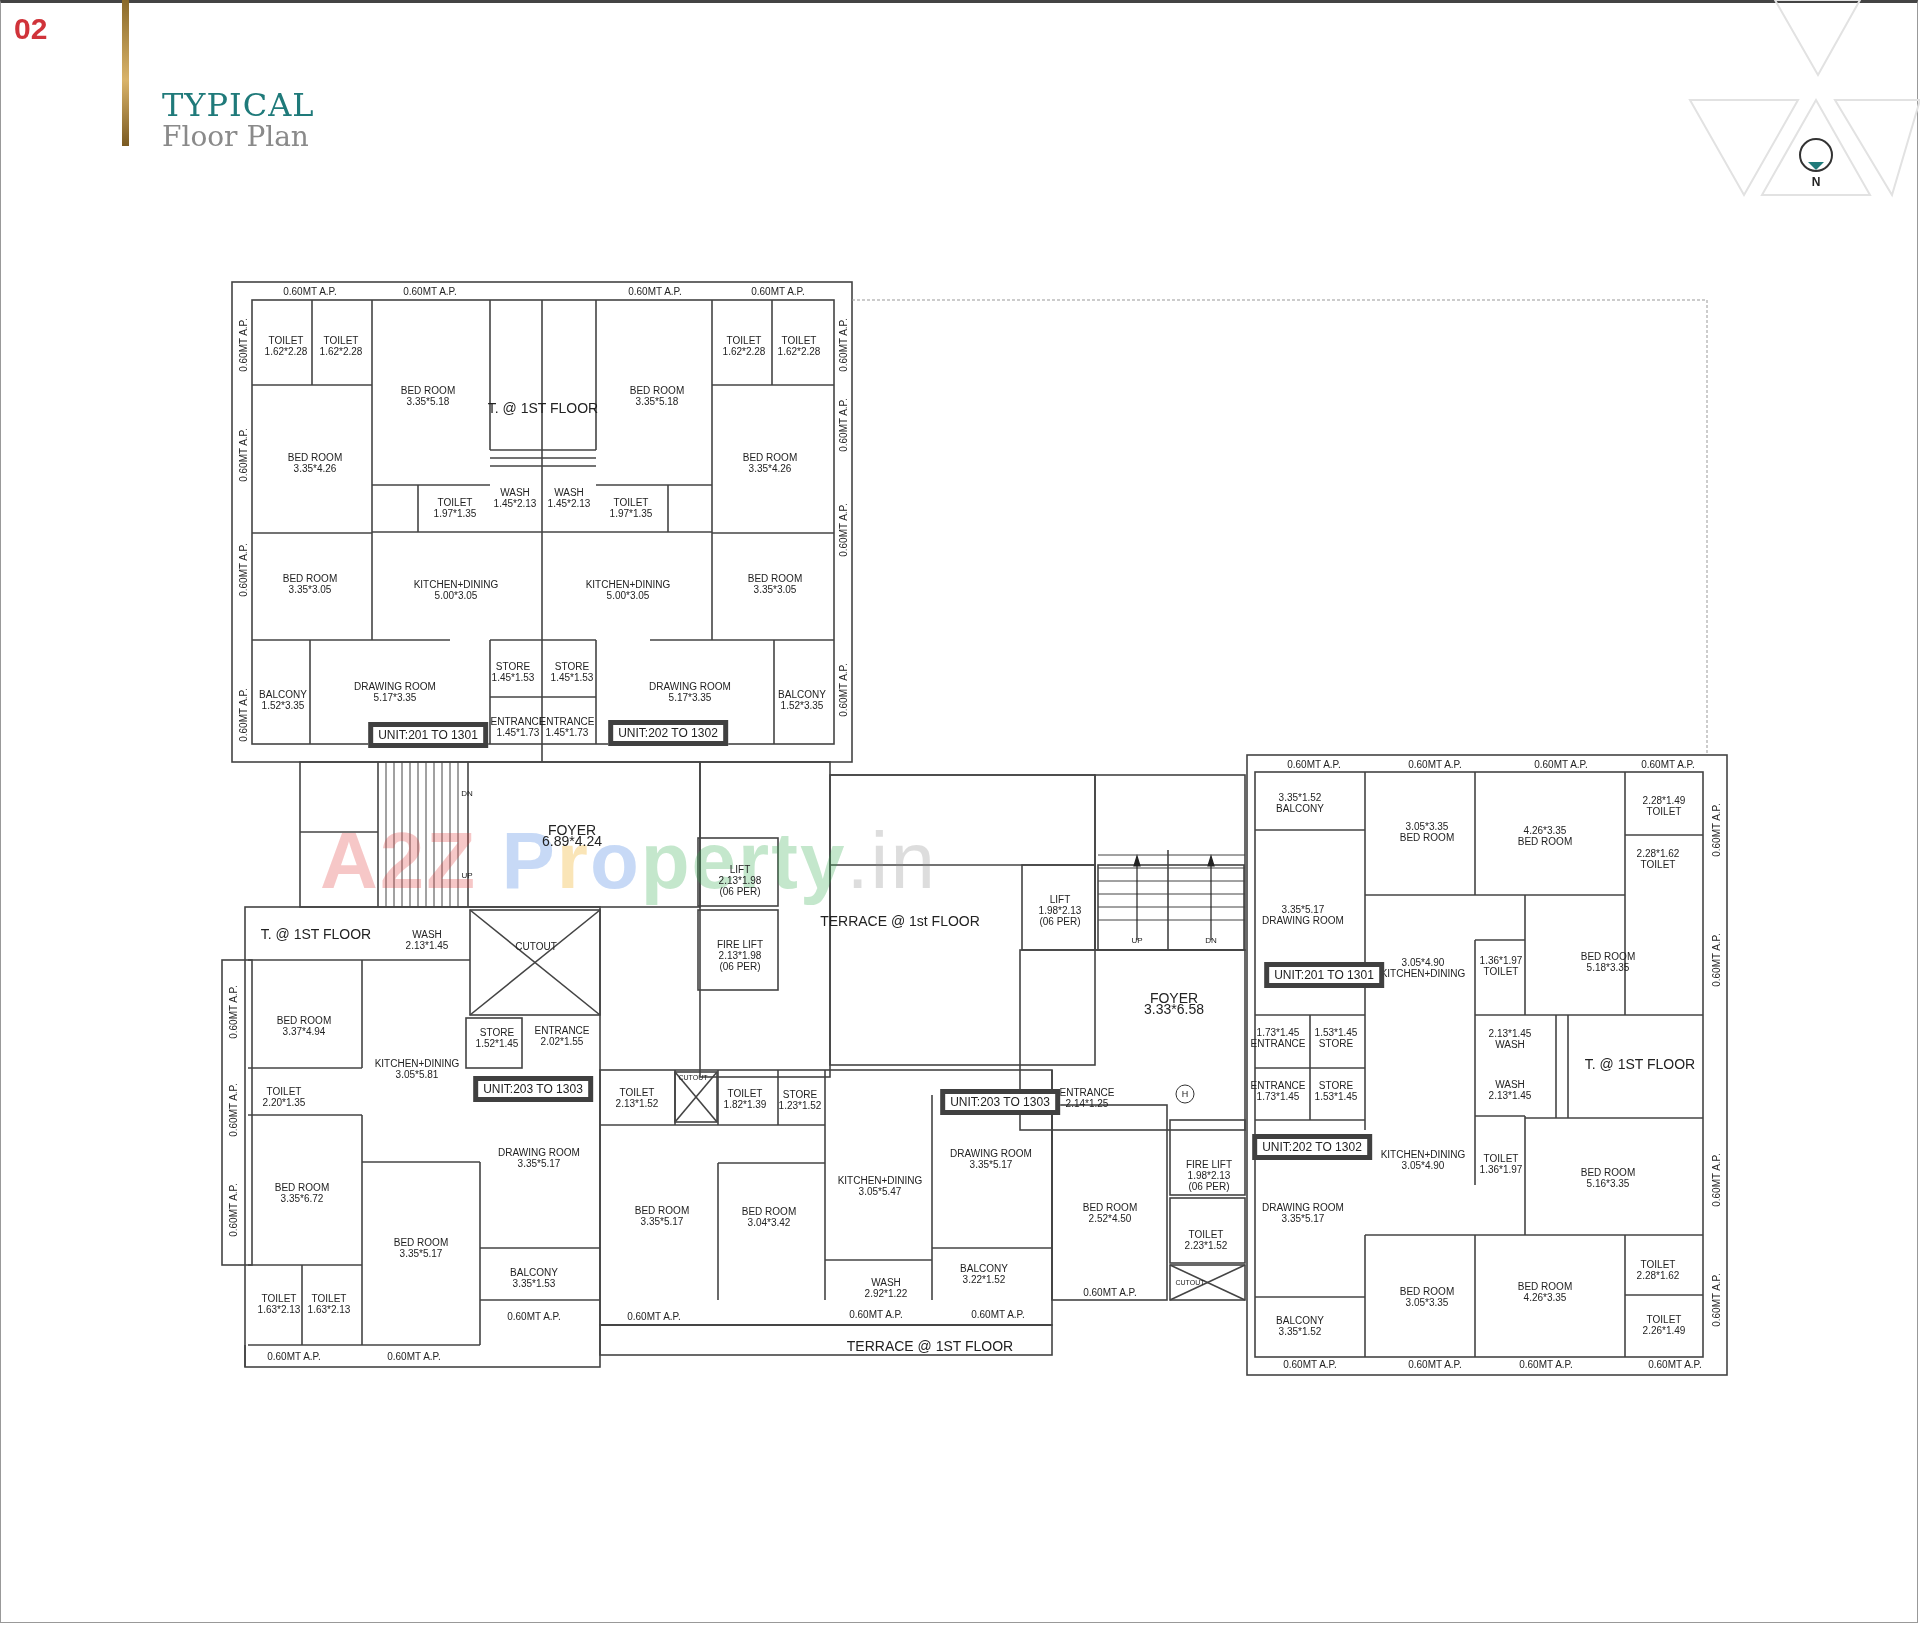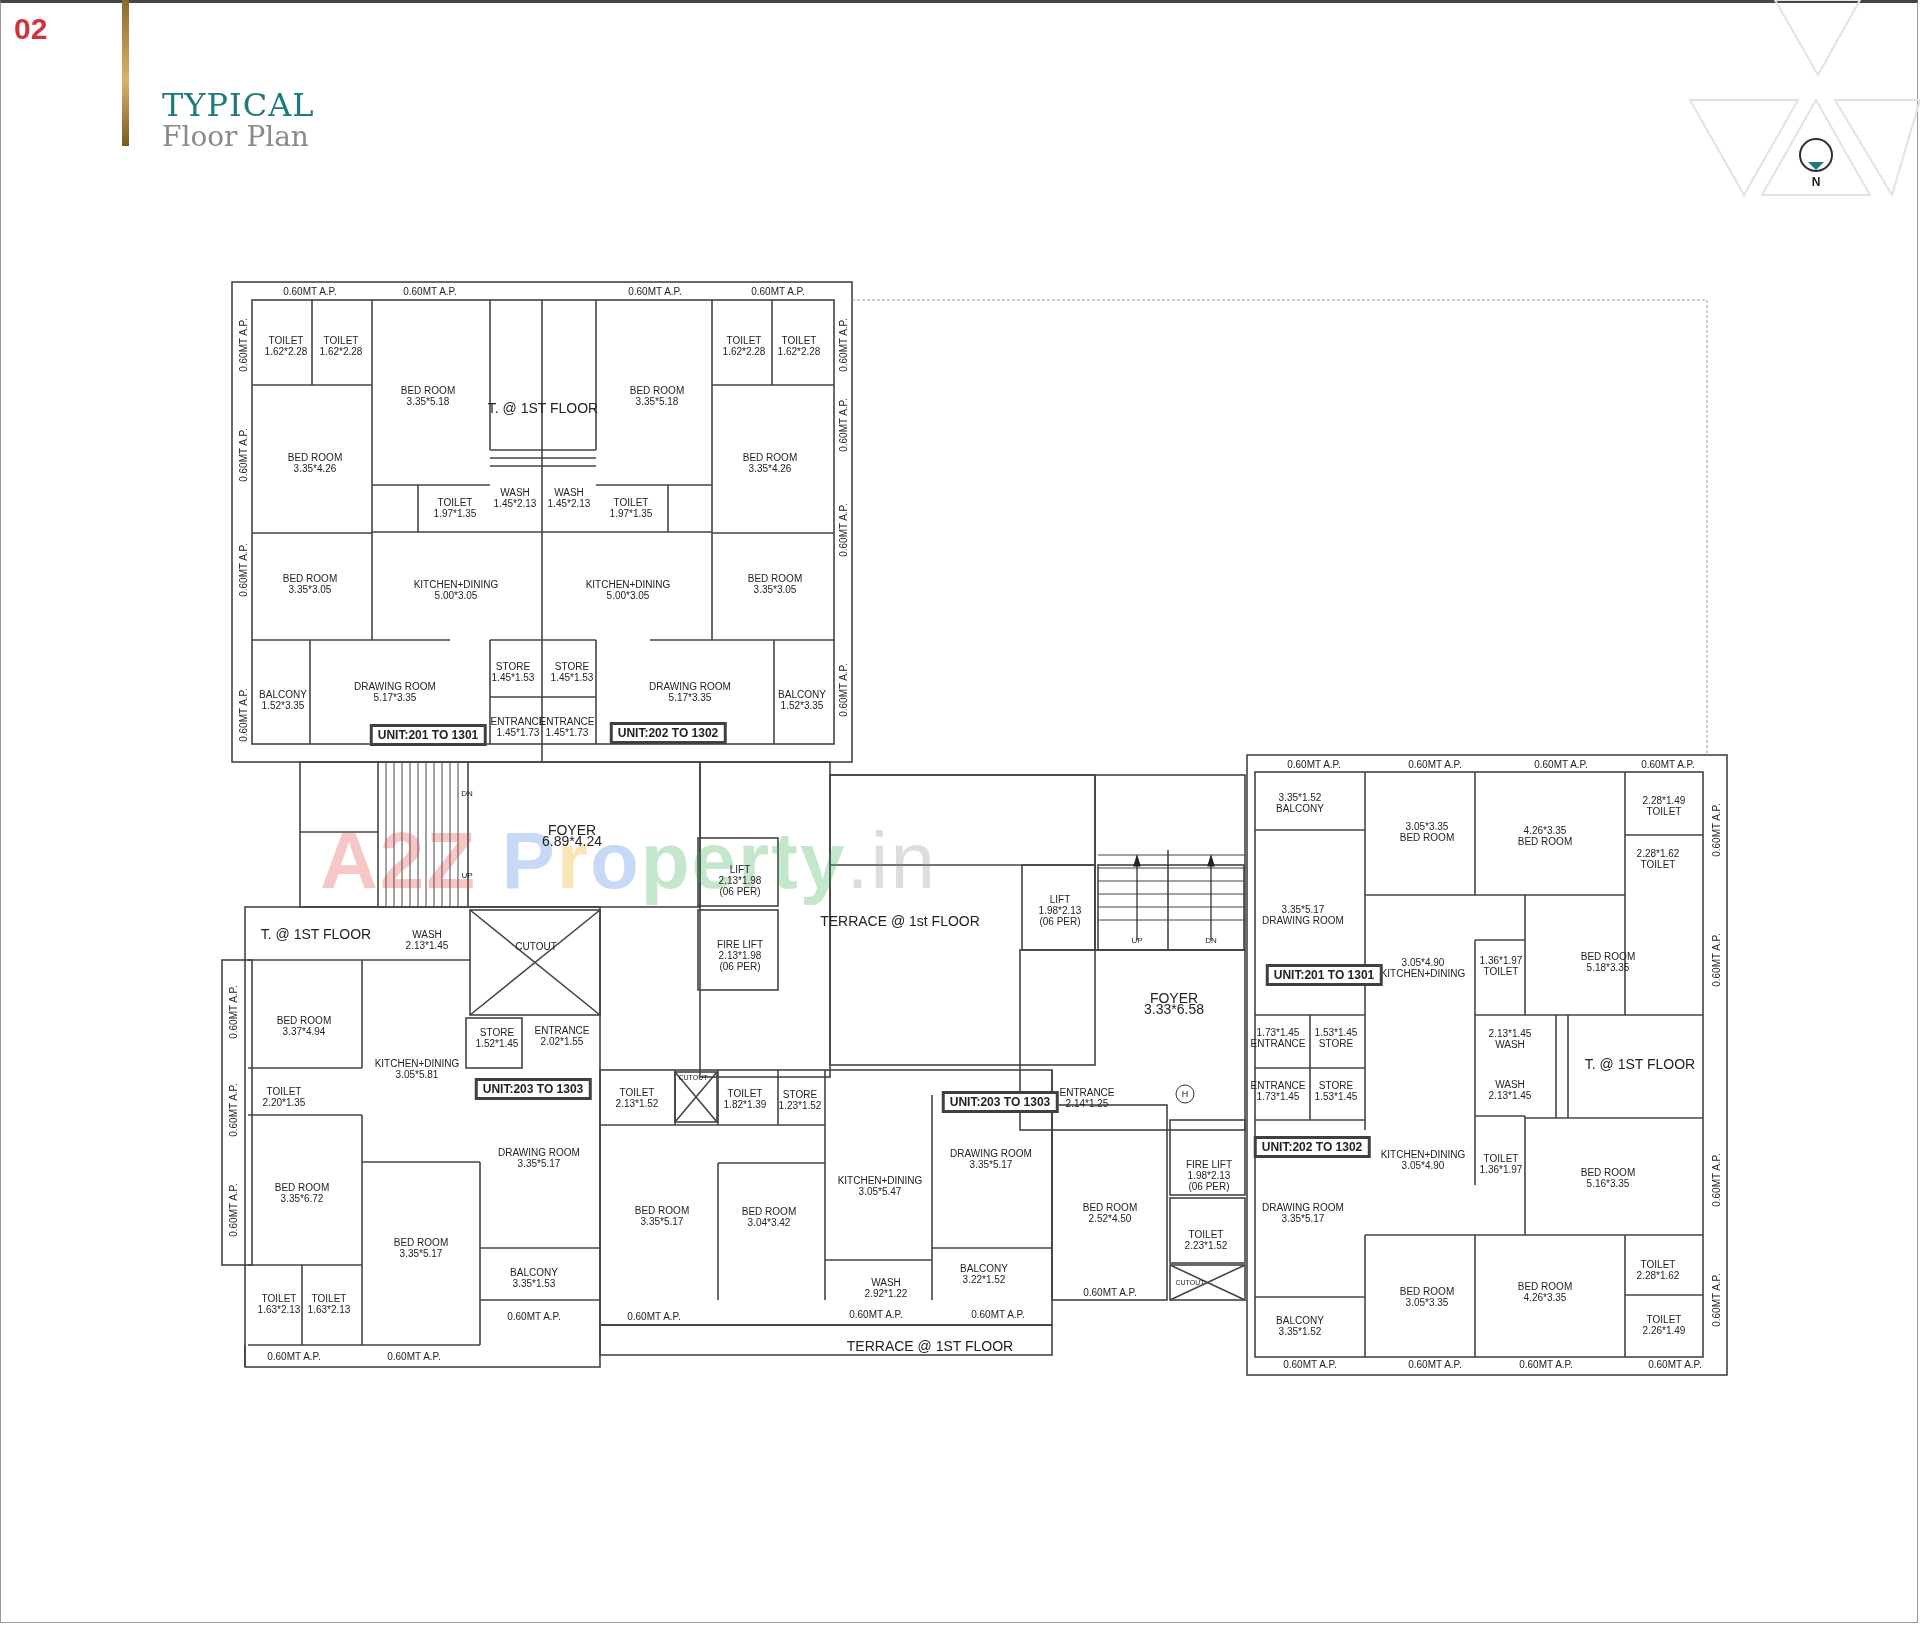--- a/index.html
+++ b/index.html
@@ -7,21 +7,21 @@
   .frame{position:absolute;left:0;top:0;width:1918px;height:1623px;border:1px solid #999;border-top:3px solid #444;box-sizing:border-box;}
   .page-num{position:absolute;left:14px;top:12px;font-size:30px;font-weight:bold;color:#d0333a;}
   .gold-bar{position:absolute;left:122px;top:0;width:7px;height:146px;background:linear-gradient(to bottom,#8a6a2a,#d9b36a 55%,#7a5a22);}
   .title1{position:absolute;left:162px;top:86px;font-family:"DejaVu Serif",serif;font-size:32px;color:#1f7a7a;letter-spacing:1px;}
   .title2{position:absolute;left:162px;top:120px;font-family:"DejaVu Serif",serif;font-size:28px;color:#8a8a8a;}
   svg.plan{position:absolute;left:0;top:0;}
   .lbl{position:absolute;font-size:10px;line-height:11px;text-align:center;white-space:pre;transform:translate(-50%,-50%);color:#222;font-weight:normal;}
   .lbl b{display:block;font-weight:normal;}
   .big{font-size:14px;}
   .vert{transform:translate(-50%,-50%) rotate(-90deg);font-size:10px;}
-  .unit{position:absolute;border:3px solid #404040;padding:1px 5px;font-size:12px;transform:translate(-50%,-50%);background:#fff;white-space:nowrap;font-weight:bold;}
+  .unit{position:absolute;border:5px solid #404040;padding:1px 5px;font-size:12px;transform:translate(-50%,-50%);background:#fff;white-space:nowrap;}
   .wm{position:absolute;left:320px;top:803px;font-size:80px;font-weight:bold;letter-spacing:2px;opacity:0.28;white-space:nowrap;margin-top:12px;}
   .wm .a{color:#e23b3b}.wm .z{color:#e23b3b}.wm .p{color:#3a7be0}.wm .r{color:#f0a400}.wm .o{color:#3a7be0}.wm .e{color:#2eaa4b}.wm .g{color:#888;font-weight:normal}
 </style>
 </head>
 <body>
 
 <div class="frame"></div>
 <div class="page-num">02</div>
 <div class="gold-bar"></div>
 <div class="title1">TYPICAL</div>

